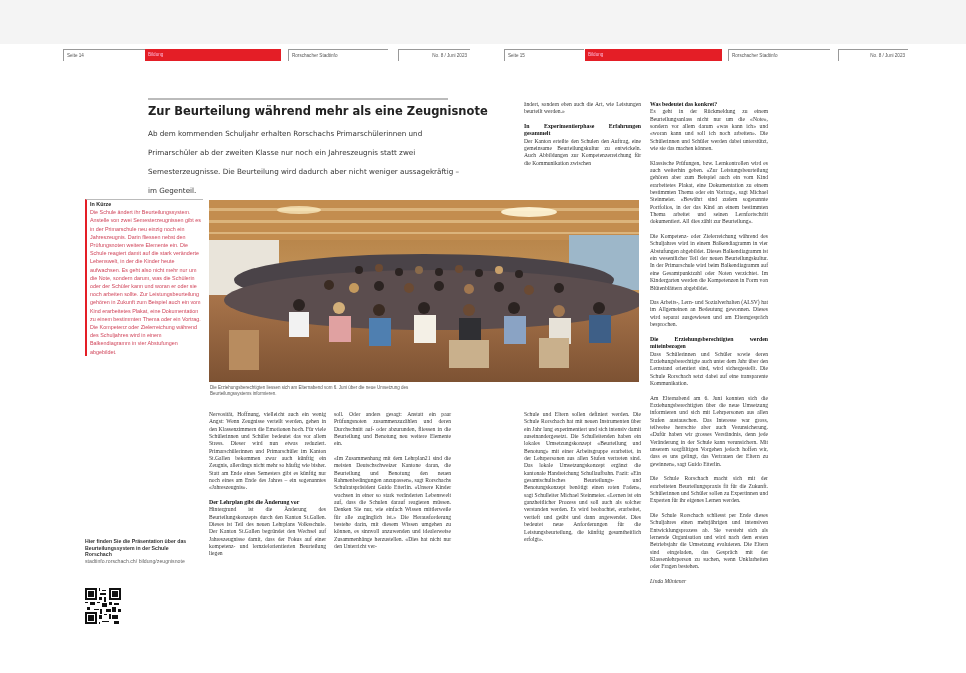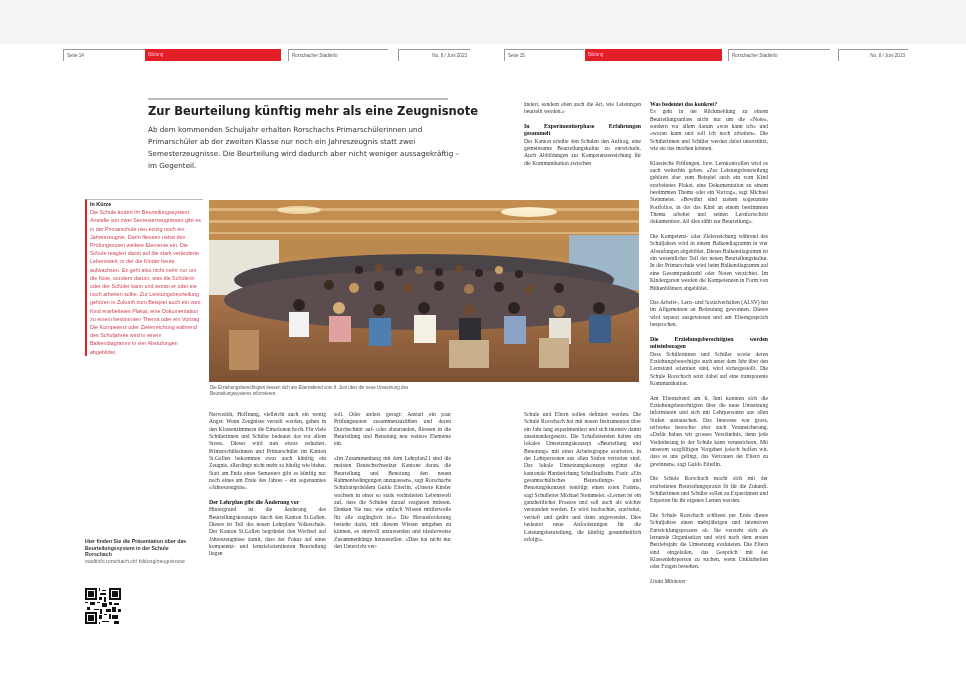--- a/index.html
+++ b/index.html
@@ -8,21 +8,21 @@
     font-family: "Liberation Serif", serif; color: #2a2a2a;
   }
   .topband { position: absolute; top: 0; left: 0; width: 966px; height: 44px; background: #f4f4f4; }
   .hdr { position: absolute; top: 49px; height: 12px; font-family: "Liberation Sans", sans-serif; font-size: 4.6px; line-height: 12px; color: #555; box-sizing: border-box; }
   .hdr-box { border-left: 1px solid #999; border-top: 1px solid #999; padding-left: 3px; }
   .hdr-red { background: #e41e26; color: #fbd; padding-left: 3px; }
   .hdr-right { text-align: right; padding-right: 3px; }
 
   .title-rule { position: absolute; left: 148px; top: 98px; width: 300px; height: 2px; background: #bbb; }
   .headline { position: absolute; left: 148px; top: 104px; width: 310px; font-family: "DejaVu Sans", sans-serif; font-weight: bold; font-size: 11.5px; color: #222; white-space: nowrap; }
-  .lead { position: absolute; left: 148px; top: 124px; width: 312px; font-family: "DejaVu Sans", sans-serif; font-size: 7.2px; line-height: 12px; color: #333; }
+  .lead { position: absolute; left: 148px; top: 124px; width: 312px; font-family: "DejaVu Sans", sans-serif; font-size: 7.2px; line-height: 19px; color: #333; }
 
   .kurz { position: absolute; left: 85px; top: 199px; width: 113px; border-top: 1px solid #bbb; border-left: 2px solid #e41e26; padding-left: 3px; font-family: "Liberation Sans", sans-serif; font-size: 5.4px; line-height: 8.2px; }
   .kurz-title { font-weight: bold; color: #222; }
   .kurz-text { color: #d0455a; }
 
   .promo { position: absolute; left: 85px; top: 538px; width: 110px; font-family: "Liberation Sans", sans-serif; font-size: 5.2px; line-height: 6.6px; }
   .promo-bold { font-weight: bold; color: #333; }
   .promo-link { color: #666; }
   .qr { position: absolute; left: 85px; top: 588px; width: 36px; height: 36px; }
 
@@ -43,21 +43,21 @@
 <div class="hdr hdr-red" style="left:145px;width:136px;">Bildung</div>
 <div class="hdr hdr-box" style="left:288px;width:100px;">Rorschacher Stadtinfo</div>
 <div class="hdr hdr-box hdr-right" style="left:398px;width:72px;">No. 8 / Juni 2023</div>
 
 <div class="hdr hdr-box" style="left:504px;width:80px;">Seite 15</div>
 <div class="hdr hdr-red" style="left:585px;width:137px;">Bildung</div>
 <div class="hdr hdr-box" style="left:728px;width:102px;">Rorschacher Stadtinfo</div>
 <div class="hdr hdr-box hdr-right" style="left:838px;width:70px;">No. 8 / Juni 2023</div>
 
 <div class="title-rule"></div>
-<div class="headline">Zur Beurteilung künftig mehr als eine Zeugnisnote</div>
+<div class="headline">Zur Beurteilung während mehr als eine Zeugnisnote</div>
 <div class="lead">Ab dem kommenden Schuljahr erhalten Rorschachs Primarschülerinnen und Primarschüler ab der zweiten Klasse nur noch ein Jahreszeugnis statt zwei Semesterzeugnisse. Die Beurteilung wird dadurch aber nicht weniger aussagekräftig – im Gegenteil.</div>
 
 <div class="kurz">
   <div class="kurz-title">In Kürze</div>
   <div class="kurz-text">Die Schule ändert ihr Beurteilungssystem. Anstelle von zwei Semesterzeugnissen gibt es in der Primarschule neu einzig noch ein Jahreszeugnis. Darin fliessen nebst den Prüfungsnoten weitere Elemente ein. Die Schule reagiert damit auf die stark veränderte Lebenswelt, in der die Kinder heute aufwachsen. Es geht also nicht mehr nur um die Note, sondern darum, was die Schülerin oder der Schüler kann und woran er oder sie noch arbeiten sollte. Zur Leistungsbeurteilung gehören in Zukunft zum Beispiel auch ein vom Kind erarbeitetes Plakat, eine Dokumentation zu einem bestimmten Thema oder ein Vortrag. Die Kompetenz oder Zielerreichung während des Schuljahres wird in einem Balkendiagramm in vier Abstufungen abgebildet.</div>
 </div>
 
 <div class="promo">
   <div class="promo-bold">Hier finden Sie die Präsentation über das Beurteilungssystem in der Schule Rorschach</div>
   <div class="promo-link">stadtinfo.rorschach.ch/ bildung/zeugnisnote</div>

